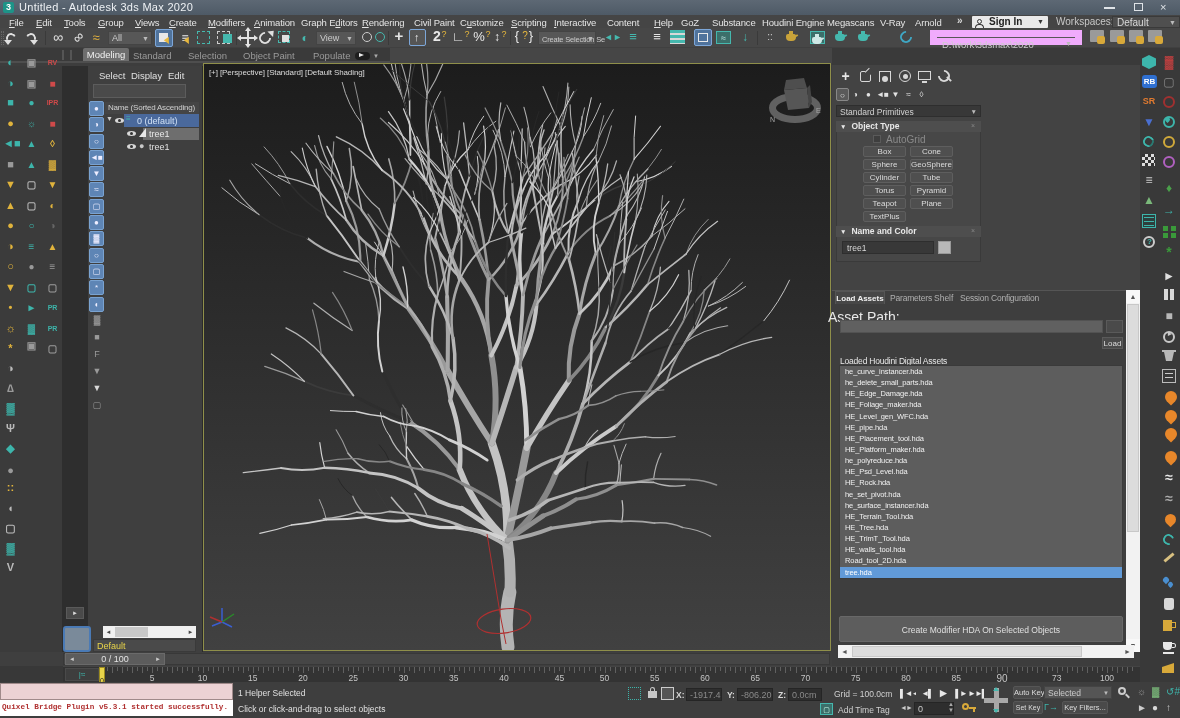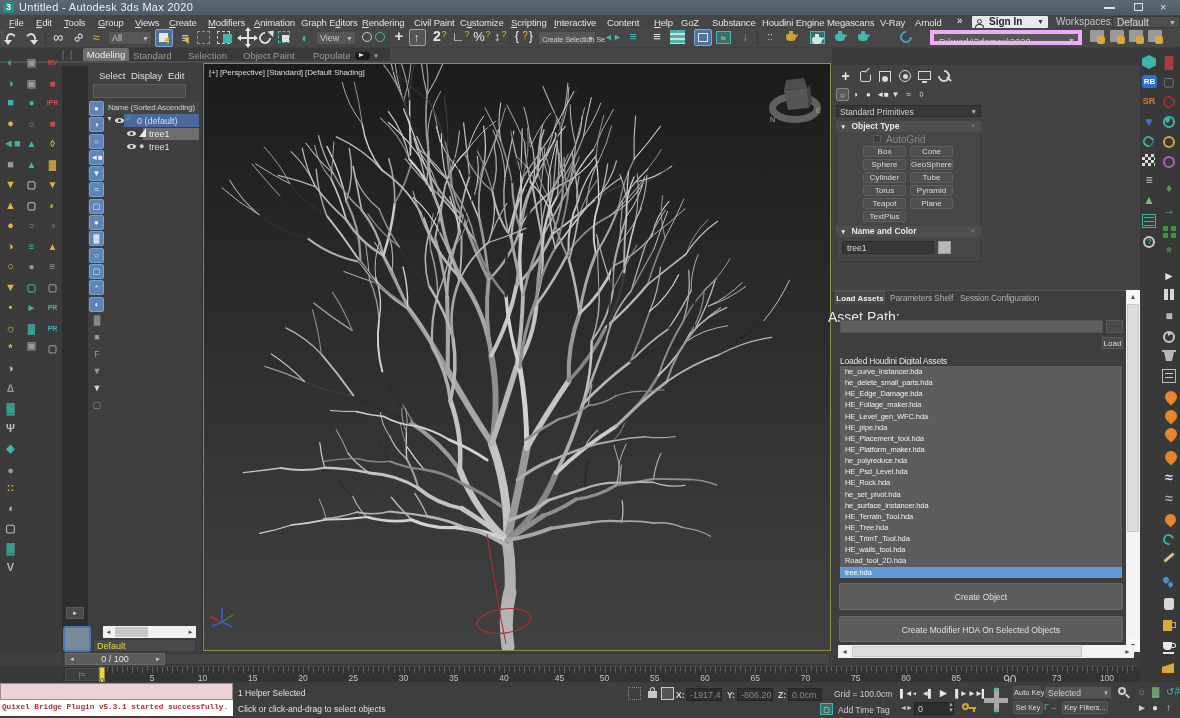--- a/index.html
+++ b/index.html
@@ -146,21 +146,21 @@
 <div class="abs" style="left:820px;top:38px;width:4px;height:2px;background:#cfe8e6;transform:rotate(-30deg)"></div>
 <div class="abs" style="left:815px;top:34px;width:4px;height:3px;background:#cfe8e6"></div>
     <div class="abs" style="left:835px;top:34px;width:10px;height:7px;background:#45b8ae;border-radius:2px 2px 4px 4px"></div>
 <div class="abs" style="left:843px;top:35px;width:4px;height:2px;background:#45b8ae;transform:rotate(-30deg)"></div>
 <div class="abs" style="left:838px;top:31px;width:4px;height:3px;background:#45b8ae"></div>
     <div class="abs" style="left:858px;top:34px;width:10px;height:7px;background:#45b8ae;border-radius:2px 2px 4px 4px"></div>
 <div class="abs" style="left:866px;top:35px;width:4px;height:2px;background:#45b8ae;transform:rotate(-30deg)"></div>
 <div class="abs" style="left:861px;top:31px;width:4px;height:3px;background:#45b8ae"></div>
     <div class="g4" style="left:879px;top:31px"></div>
     <div class="arc" style="left:900px;top:31px;width:12px;height:12px;border-color:#3fa7c4;border-top-color:transparent;transform:rotate(45deg)"></div>
-    <div class="abs" style="left:930px;top:30px;width:152px;height:15px;background:#575757;border:4px solid #f0abfc">
+    <div class="abs" style="left:930px;top:30px;width:152px;height:15px;background:#575757;border:7px solid #f0abfc">
 <span class="abs" style="left:5px;top:1.5px;font-size:9.5px;color:#ccc">D:\work\3dsmax\2020</span>
 <span class="abs" style="right:3px;top:3px;font-size:7px;color:#bbb">▼</span>
     </div>
     <div class="abs" style="left:1090px;top:30px;width:14px;height:12px;background:#9a9a9a;border-radius:1px"></div>
     <div class="abs" style="left:1097px;top:36px;width:8px;height:8px;background:#d8a93a;border-radius:2px"></div>
     <div class="abs" style="left:1110px;top:30px;width:14px;height:12px;background:#9a9a9a;border-radius:1px"></div>
     <div class="abs" style="left:1117px;top:36px;width:8px;height:8px;background:#d8a93a;border-radius:2px"></div>
     <div class="abs" style="left:1129px;top:30px;width:14px;height:12px;background:#9a9a9a;border-radius:1px"></div>
     <div class="abs" style="left:1136px;top:36px;width:8px;height:8px;background:#d8a93a;border-radius:2px"></div>
     <div class="abs" style="left:1148px;top:30px;width:14px;height:12px;background:#9a9a9a;border-radius:1px"></div>
@@ -818,21 +818,20 @@
       <div class="hda">HE_Rock.hda</div>
       <div class="hda">he_set_pivot.hda</div>
       <div class="hda">he_surface_instancer.hda</div>
       <div class="hda">HE_Terrain_Tool.hda</div>
       <div class="hda">HE_Tree.hda</div>
       <div class="hda">HE_TrimT_Tool.hda</div>
       <div class="hda">HE_walls_tool.hda</div>
       <div class="hda">Road_tool_2D.hda</div>
       <div class="hda" style="background:#619ad8;color:#fff">tree.hda</div>
     </div>
-    <div class="abs" style="left:839px;top:583px;width:284px;height:27px;background:#5d5d5d;border:1px solid #686868;border-radius:2px;color:#e0e0e0;font-size:8.5px;text-align:center;line-height:27px">Create Object</div>
     <div class="abs" style="left:839px;top:616px;width:284px;height:26px;background:#5d5d5d;border:1px solid #686868;border-radius:2px;color:#e0e0e0;font-size:8.5px;text-align:center;line-height:26px">Create Modifier HDA On Selected Objects</div>
     <div class="abs" style="left:1126px;top:290px;width:14px;height:362px;background:#f2f2f2">
 <div class="abs" style="left:0;top:0;width:14px;height:13px;background:#f8f8f8;color:#555;font-size:7px;text-align:center;line-height:13px">▲</div>
 <div class="abs" style="left:1px;top:14px;width:12px;height:228px;background:#dcdcdc;border:1px solid #c8c8c8"></div>
 <div class="abs" style="left:0;top:349px;width:14px;height:13px;background:#f8f8f8;color:#555;font-size:7px;text-align:center;line-height:13px">▼</div>
     </div>
     <div class="abs" style="left:838px;top:645px;width:296px;height:13px;background:#f2f2f2">
 <div class="abs" style="left:0;top:0;width:13px;height:13px;color:#555;font-size:7px;text-align:center;line-height:13px">◄</div>
 <div class="abs" style="left:14px;top:1px;width:230px;height:11px;background:#dcdcdc;border:1px solid #c8c8c8"></div>
 <div class="abs" style="left:283px;top:0;width:13px;height:13px;color:#555;font-size:7px;text-align:center;line-height:13px">►</div>
@@ -1126,21 +1125,21 @@
       <div class="abs" style="left:431.0px;top:6px;width:20px;text-align:center;font-size:8.5px;color:#c4c4c4">40</div>
       <div class="abs" style="left:481.3px;top:6px;width:20px;text-align:right;font-size:8.5px;color:#c4c4c4">45</div>
       <div class="abs" style="left:531.5px;top:6px;width:20px;text-align:center;font-size:8.5px;color:#c4c4c4">50</div>
       <div class="abs" style="left:581.8px;top:6px;width:20px;text-align:center;font-size:8.5px;color:#c4c4c4">55</div>
       <div class="abs" style="left:632.0px;top:6px;width:20px;text-align:center;font-size:8.5px;color:#c4c4c4">60</div>
       <div class="abs" style="left:682.2px;top:6px;width:20px;text-align:center;font-size:8.5px;color:#c4c4c4">65</div>
       <div class="abs" style="left:732.5px;top:6px;width:20px;text-align:center;font-size:8.5px;color:#c4c4c4">70</div>
       <div class="abs" style="left:782.8px;top:6px;width:20px;text-align:center;font-size:8.5px;color:#c4c4c4">75</div>
       <div class="abs" style="left:833.0px;top:6px;width:20px;text-align:center;font-size:8.5px;color:#c4c4c4">80</div>
       <div class="abs" style="left:883.3px;top:6px;width:20px;text-align:center;font-size:8.5px;color:#c4c4c4">85</div>
-      <div class="abs" style="left:933.5px;top:6px;width:20px;text-align:right;font-size:12px;color:#c4c4c4">90</div>
+      <div class="abs" style="left:933.5px;top:6px;width:20px;text-align:left;font-size:10px;color:#c4c4c4">90</div>
       <div class="abs" style="left:983.8px;top:6px;width:20px;text-align:center;font-size:8.5px;color:#c4c4c4">73</div>
       <div class="abs" style="left:1034.0px;top:6px;width:20px;text-align:center;font-size:8.5px;color:#c4c4c4">100</div>
 <div class="abs" style="left:36px;top:0;width:6px;height:16px;background:#e8d44a;border:1px solid #9a8a20;color:#222;font-size:7px;line-height:26px;text-align:center">0</div>
 </div>
     <div class="abs" style="left:0;top:666px;width:63px;height:16px;background:#383838"></div>
 <div class="abs" style="left:0;top:682px;width:1180px;height:36px;background:#3e3e3e"></div>
     <div class="abs" style="left:0;top:683px;width:233px;height:17px;background:#ecd2d4;border:1px solid #a08a8a"></div>
     <div class="abs" style="left:0;top:700px;width:233px;height:16px;background:#ffffff"></div>
     <div class="abs" style="left:2px;top:703px;font-size:7.7px;font-weight:bold;color:#b03030;font-family:'Liberation Mono',monospace;white-space:nowrap">Quixel Bridge Plugin v5.3.1 started successfully.</div>
     <div class="abs" style="left:238px;top:688px;font-size:8.5px;color:#e0e0e0">1 Helper Selected</div>

